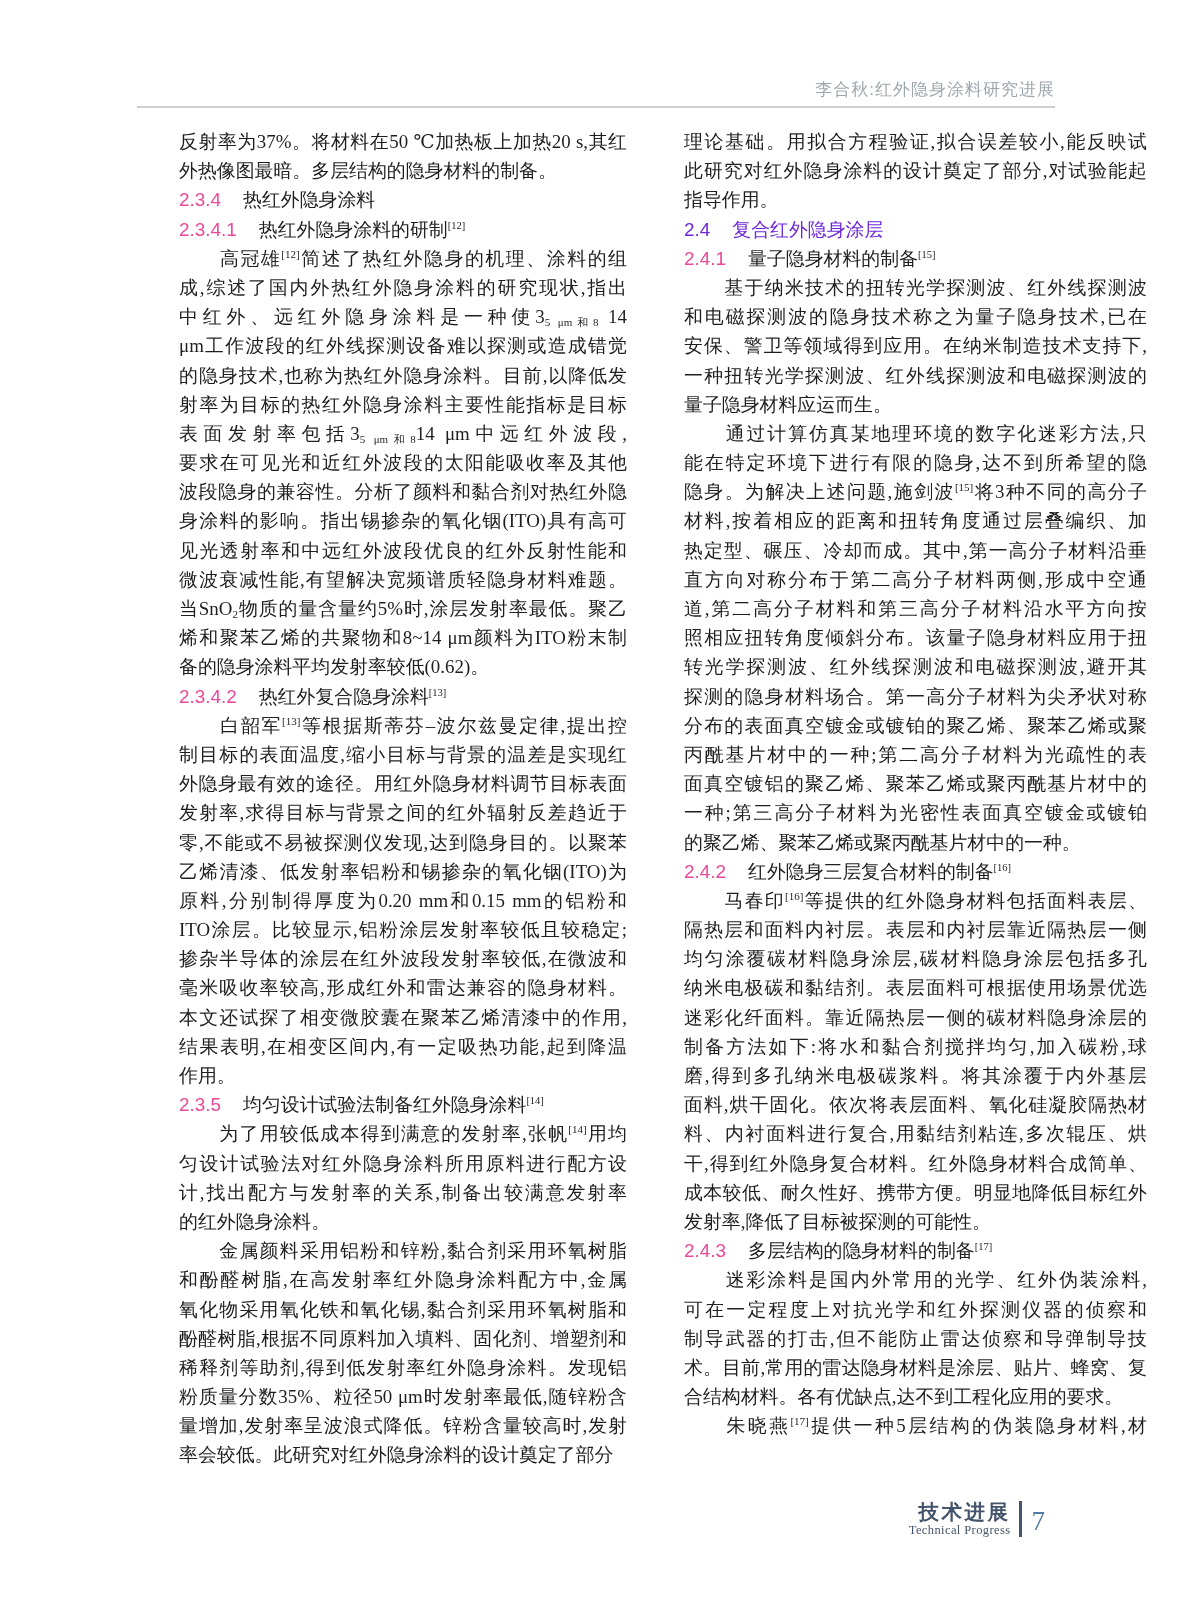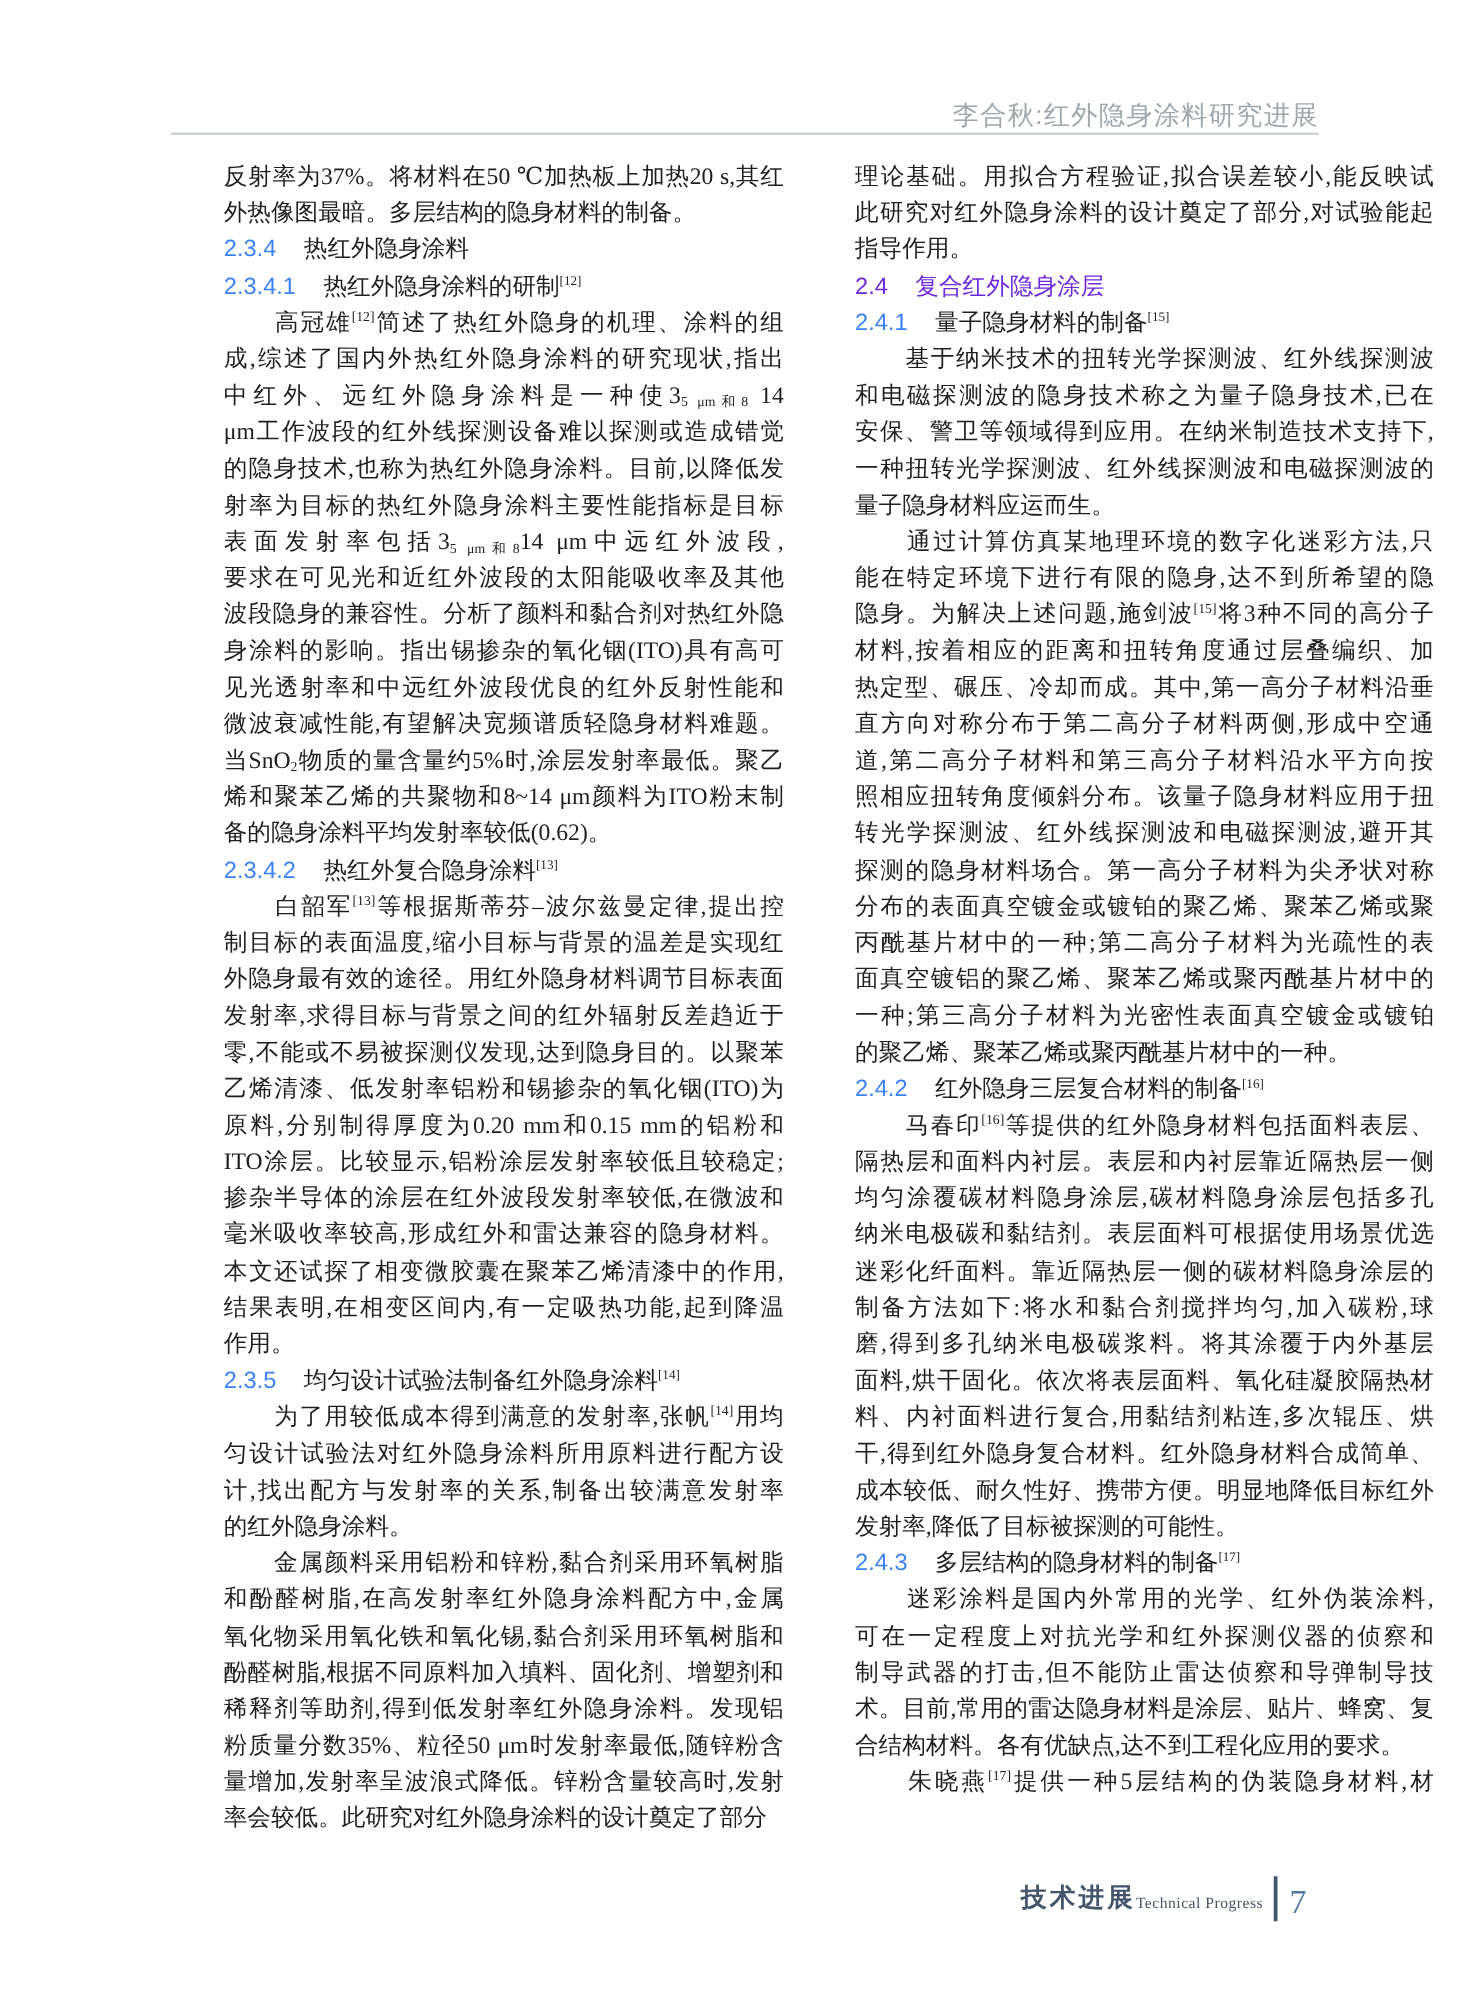--- a/index.html
+++ b/index.html
@@ -1,41 +1,41 @@
 <!DOCTYPE html>
 <html><head>
 <meta charset="utf-8">
 <style>
   html,body{margin:0;padding:0;background:#ffffff;}
   .page{position:relative;width:1187px;height:1600px;background:#ffffff;overflow:hidden;
         font-family:"Liberation Serif","DejaVu Serif",serif;color:#1e1e1e;}
   
   .running-head{position:absolute;left:137px;top:78px;width:918px;text-align:right;
         font-family:"Liberation Sans","DejaVu Sans",sans-serif;
-        font-size:21px;color:#9fa7ae;letter-spacing:1px;}
+        font-size:17px;color:#9fa7ae;letter-spacing:1px;}
   .header-rule{position:absolute;left:137px;top:106px;width:918px;height:0;
         border-top:2px solid #cdd2d6;}
   
   .columns{position:absolute;left:137px;top:127px;width:926px;display:flex;}
   .col{flex:none;margin-left:42px;}
   .col-left{width:448px;margin-right:15px;}
   .col-right{width:463px;}
   .ln{font-size:18.9px;line-height:29.2px;max-height:29.2px;overflow:hidden;
       text-align:justify;text-align-last:justify;word-break:break-all;color:#1e1e1e;}
   .ln.end{text-align-last:left;}
   .ln .sup{font-size:11px;vertical-align:7px;line-height:0;}
   .ln .sub{font-size:11px;vertical-align:-3px;line-height:0;}
   .hd{text-align:left;text-align-last:left;word-break:keep-all;}
-  .hd .num{font-family:"Liberation Sans","DejaVu Sans",sans-serif;color:#3b82f6;margin-right:22px;}
+  .hd .num{font-family:"Liberation Sans","DejaVu Sans",sans-serif;color:#ec4899;margin-right:22px;}
   .hd .title{font-family:"Liberation Sans","DejaVu Sans",sans-serif;color:#1e1e1e;}
   .hd.h2 .num,.hd.h2 .title{color:#6d28d9;font-weight:400;text-align:right;}
   .hd .sup{font-size:10.5px;vertical-align:7px;color:#1e1e1e;line-height:0;}
   
   .footer{position:absolute;top:1499px;right:142px;display:flex;align-items:center;}
-  .footer-labels{display:flex;flex-direction:row;align-items:flex-end;}
+  .footer-labels{display:flex;flex-direction:column;align-items:flex-end;}
   .footer-cn{font-family:"Liberation Sans","DejaVu Sans",sans-serif;font-weight:700;
       font-size:20.5px;color:#44546a;letter-spacing:2.5px;line-height:22px;}
   .footer-en{font-family:"Liberation Serif","DejaVu Serif",serif;font-size:12.5px;
       color:#44546a;letter-spacing:0.4px;line-height:15px;}
   .footer-bar{width:3px;height:36px;background:#44546a;margin:0 10px 0 8px;}
   .footer-page{font-family:"Liberation Serif","DejaVu Serif",serif;font-size:27px;
       color:#527aa3;line-height:36px;align-self:flex-start;margin-top:4px;}
 </style>
 </head>
 <body>

